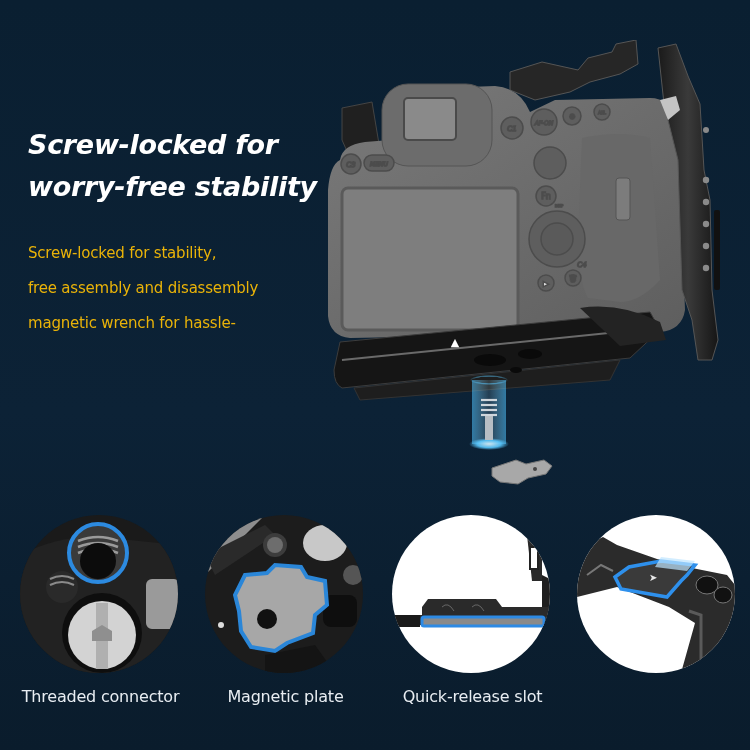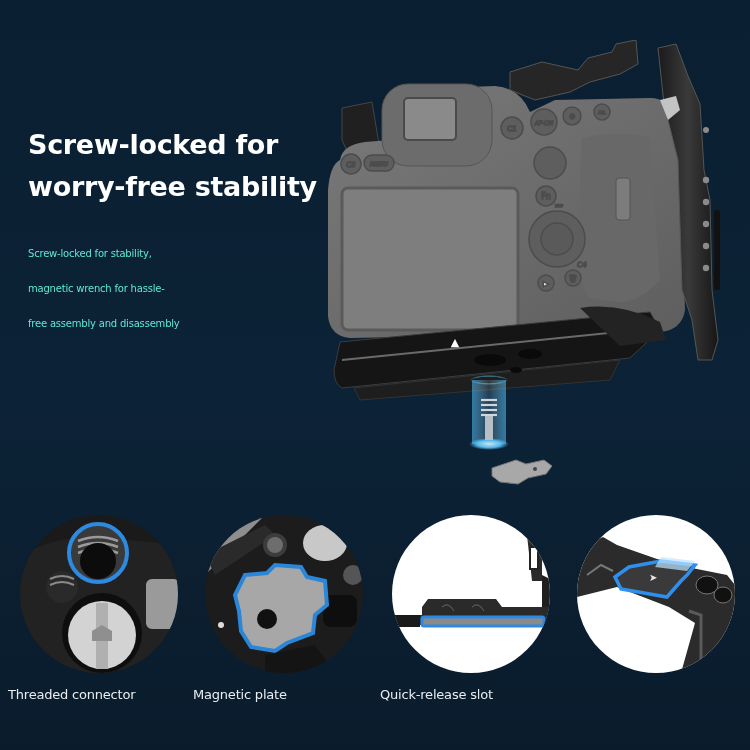--- a/index.html
+++ b/index.html
@@ -5,56 +5,56 @@
   html, body { margin:0; padding:0; }
   body {
     width:750px; height:750px; overflow:hidden;
     background:#0b2033;
     font-family:"DejaVu Sans","Liberation Sans",sans-serif;
     position:relative;
   }
   .canvas { position:absolute; inset:0; background:linear-gradient(180deg,#0a1f31 0%,#0c2236 55%,#0a1c2c 100%); }
   .headline {
     position:absolute; left:28px; top:124px; width:300px;
-    color:#ffffff; font-weight:bold; font-size:27px; line-height:42px; letter-spacing:-0.3px;
+    color:#ffffff; font-weight:bold; font-size:27px; line-height:42px; letter-spacing:-0.3px;font-style:italic;
   }
   .headline span { display:block; }
   .subtext {
     position:absolute; left:28px; top:236px; width:300px;
-    color:#5eead4; font-size:10px; line-height:35px; letter-spacing:-0.2px;
+    color:#eab308; font-size:15px; line-height:35px; letter-spacing:-0.2px;
   }
   .subtext span { display:block; white-space:nowrap; }
   .hero { position:absolute; left:320px; top:40px; width:430px; height:445px; }
   .features { position:absolute; left:0; top:505px; width:750px; height:230px; }
   .feature { position:absolute; top:0; width:190px; height:210px; }
   .feature .circle {
     position:absolute; left:12px; top:10px; width:158px; height:158px; border-radius:50%; overflow:hidden;
   }
   .feature .label {
-    position:absolute; left:0; top:182px; width:185px; 
-    color:#e8edf2; font-size:13px; letter-spacing:-0.2px; white-space:nowrap;
+    position:absolute; left:0; top:182px; width:185px; text-align:center;
+    color:#e8edf2; font-size:16px; letter-spacing:-0.2px; white-space:nowrap;
   }
   #f1 { left:8px; }  #f2 { left:193px; }
   #f3 { left:380px; } #f4 { left:565px; }
   svg { display:block; }
 </style>
 </head>
 <body>
 
 <div class="canvas"></div>
 
 <h1 class="headline" style="margin:0;">
   <span>Screw-locked for</span>
   <span>worry-free stability</span>
 </h1>
 
 <p class="subtext" style="margin:0;">
   <span>Screw-locked for stability,</span>
+  <span>free assembly and disassembly</span>
   <span>magnetic wrench for hassle-</span>
-  <span>free assembly and disassembly</span>
 </p>
 
 <div class="hero">
   <svg width="430" height="445" viewBox="0 0 430 445">
     <defs>
       <linearGradient id="camBody" x1="0" y1="0" x2="1" y2="1">
         <stop offset="0" stop-color="#7a7a7a"></stop>
           <stop offset="1" stop-color="#5e5e5e"></stop>
       </linearGradient>
       <linearGradient id="cageMetal" x1="0" y1="0" x2="1" y2="0">

